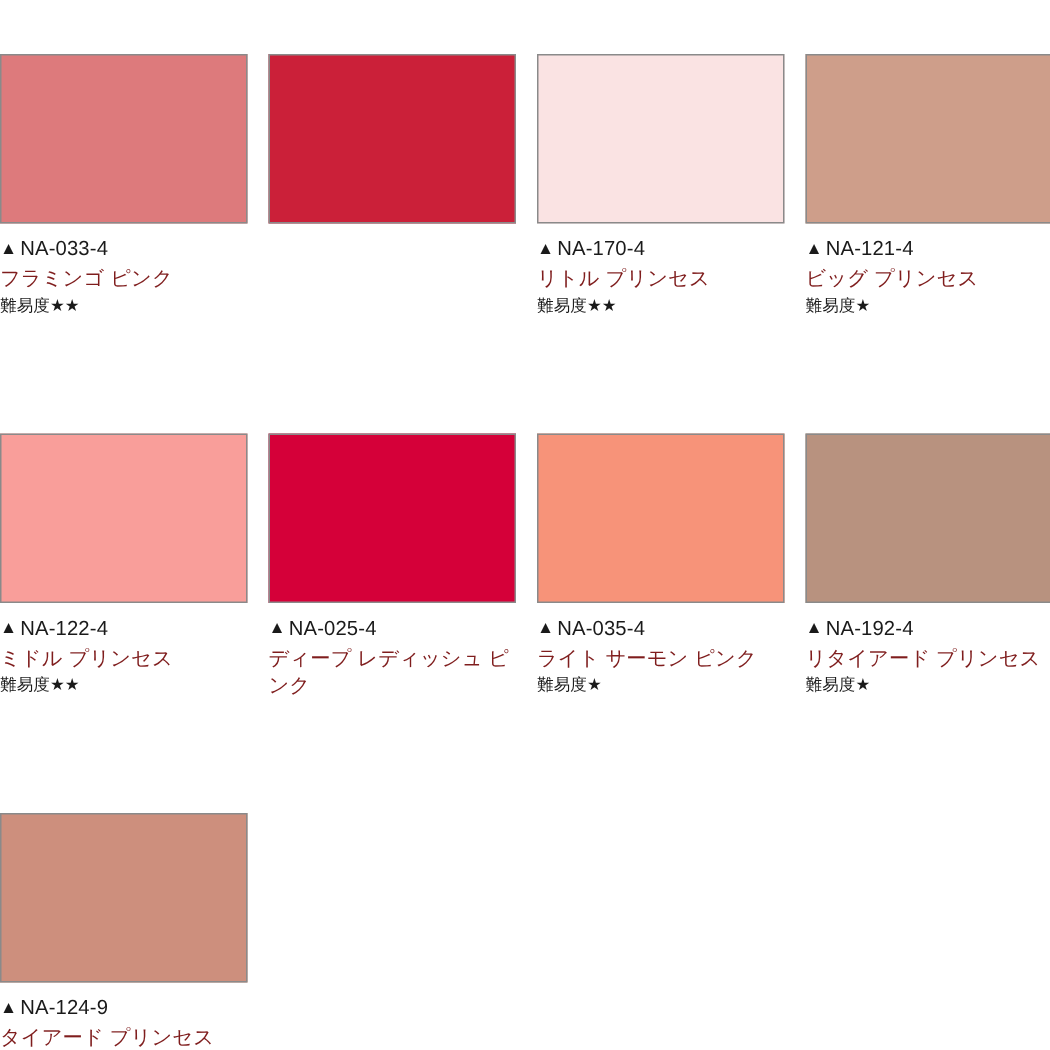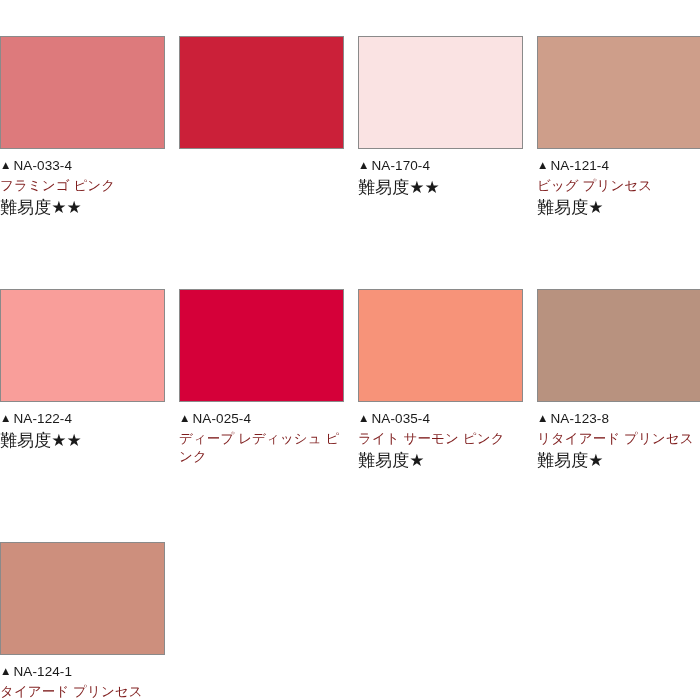--- a/index.html
+++ b/index.html
@@ -70,21 +70,21 @@
 
   .name {
     font-size: 13.5px;
     letter-spacing: 0.1px;
     color: #7f1d1d;
     margin-top: 2px;
     word-break: break-all;
   }
 
   .difficulty {
-    font-size: 17px;
+    font-size: 11px;
     letter-spacing: 0.1px;
     color: #1a1a1a;
     margin-top: 2px;
     white-space: nowrap;
   }
   .difficulty .stars { letter-spacing: 0px; }
 </style>
 </head>
 <body>
 
@@ -98,35 +98,37 @@
           <div class="difficulty"><span>難易度</span><span class="stars">★★</span></div>
         </div>
       </div>
       <div class="cell">
         <div class="swatch" style="background: rgb(203, 32, 57);"></div>
       </div>
       <div class="cell">
         <div class="swatch" style="background: rgb(250, 227, 227);"></div>
         <div class="meta">
           <div class="code"><span class="tri">▲</span><span>NA-170-4</span></div>
+          <div class="name">リトル プリンセス</div>
           <div class="difficulty"><span>難易度</span><span class="stars">★★</span></div>
         </div>
       </div>
       <div class="cell">
         <div class="swatch" style="background: rgb(206, 158, 138);"></div>
         <div class="meta">
           <div class="code"><span class="tri">▲</span><span>NA-121-4</span></div>
           <div class="name">ビッグ プリンセス</div>
           <div class="difficulty"><span>難易度</span><span class="stars">★</span></div>
         </div>
       </div>
       <div class="cell">
         <div class="swatch" style="background: rgb(249, 158, 154);"></div>
         <div class="meta">
           <div class="code"><span class="tri">▲</span><span>NA-122-4</span></div>
+          <div class="name">ミドル プリンセス</div>
           <div class="difficulty"><span>難易度</span><span class="stars">★★</span></div>
         </div>
       </div>
       <div class="cell">
         <div class="swatch" style="background: rgb(213, 0, 57);"></div>
         <div class="meta">
           <div class="code"><span class="tri">▲</span><span>NA-025-4</span></div>
           <div class="name">ディープ レディッシュ ピンク</div>
         </div>
       </div>
@@ -134,27 +136,27 @@
         <div class="swatch" style="background: rgb(247, 147, 121);"></div>
         <div class="meta">
           <div class="code"><span class="tri">▲</span><span>NA-035-4</span></div>
           <div class="name">ライト サーモン ピンク</div>
           <div class="difficulty"><span>難易度</span><span class="stars">★</span></div>
         </div>
       </div>
       <div class="cell">
         <div class="swatch" style="background: rgb(184, 146, 127);"></div>
         <div class="meta">
-          <div class="code"><span class="tri">▲</span><span>NA-123-8</span></div>
+          <div class="code"><span class="tri">▲</span><span>NA-192-4</span></div>
           <div class="name">リタイアード プリンセス</div>
           <div class="difficulty"><span>難易度</span><span class="stars">★</span></div>
         </div>
       </div>
       <div class="cell row-last">
         <div class="swatch" style="background: rgb(205, 143, 125);"></div>
         <div class="meta">
-          <div class="code"><span class="tri">▲</span><span>NA-124-1</span></div>
+          <div class="code"><span class="tri">▲</span><span>NA-124-9</span></div>
           <div class="name">タイアード プリンセス</div>
           <div class="difficulty"><span>難易度</span><span class="stars">★★</span></div>
         </div>
       </div>
     </div>
 </div>
 
 </body></html>

